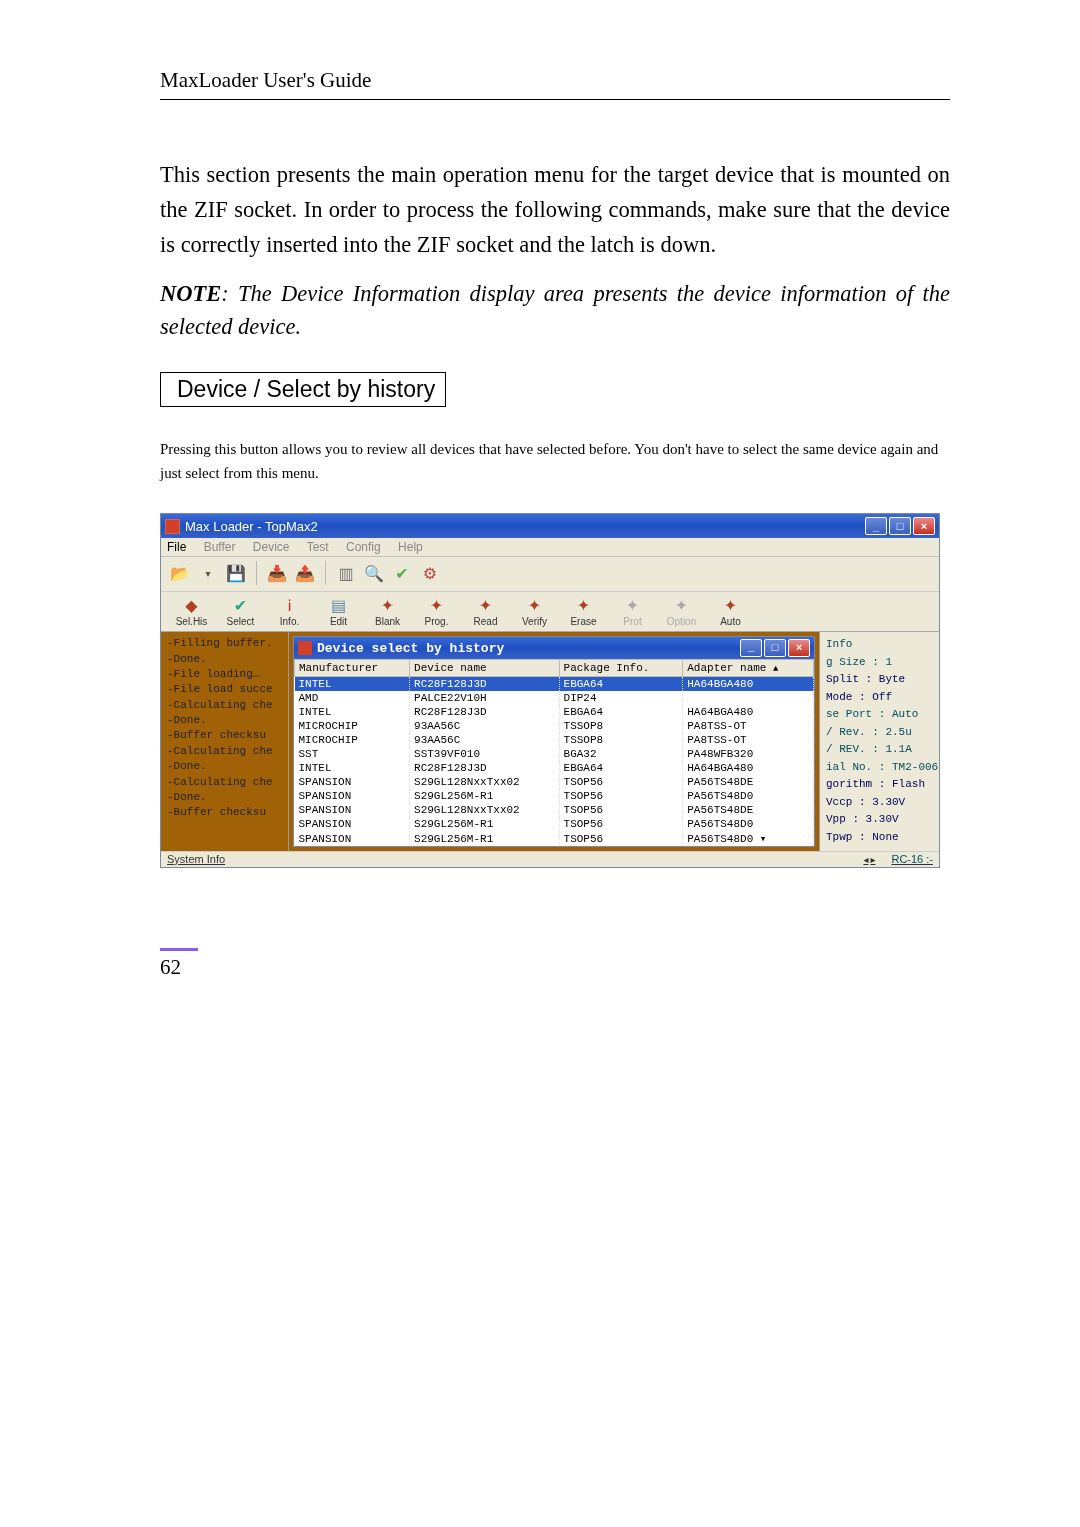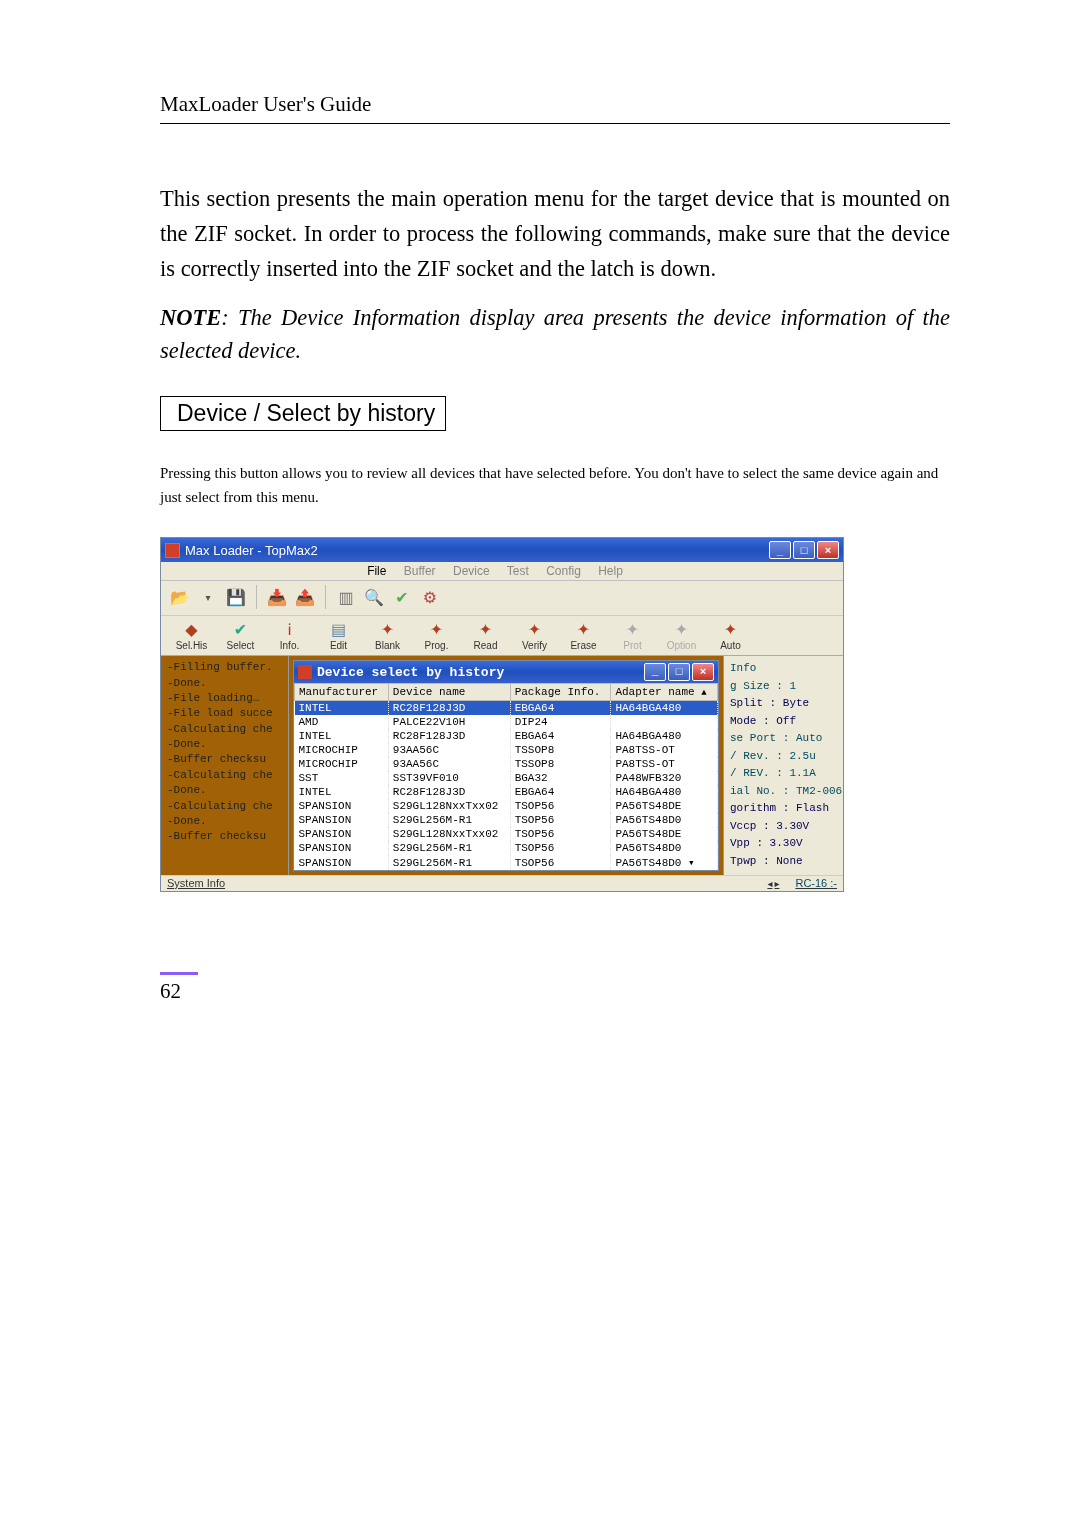--- a/index.html
+++ b/index.html
@@ -4,21 +4,20 @@
 <style>
   * { margin: 0; padding: 0; box-sizing: border-box; }
   body {
     font-family: "Times New Roman", serif;
     background: #fff;
     width: 1080px;
     margin: 0 auto;
   }
   .page {
     padding: 68px 130px 40px 160px;
-    margin-top: 24px;
   }
   .header-row {
     border-bottom: 1px solid #000;
     padding-bottom: 6px;
     margin-bottom: 58px;
   }
   .header-text {
     font-size: 21px;
   }
   .body-text {
@@ -44,21 +43,21 @@
     font-size: 23px;
   }
   .para-after {
     font-size: 15px;
     line-height: 1.6;
     margin-bottom: 28px;
   }
   .screenshot {
     display: block;
     margin: 0 0 80px 0;
-    width: 684px;
+    width: 780px;
     border: 1px solid #7a8aa0;
     font-family: Tahoma, Arial, sans-serif;
     font-size: 12px;
     background: #ece9d8;
   }
   
   .titlebar {
     background: linear-gradient(#3b6bd8,#1f4fc0,#3660c8);
     color: #fff;
     display: flex;
@@ -84,21 +83,20 @@
   }
   .win-btn.min, .win-btn.max { background: linear-gradient(#6a8ad8,#3a5fc0); }
   .win-btn.close { background: linear-gradient(#e88,#c03020); }
 
   .menubar {
     background: #ece9d8;
     padding: 2px 6px;
     border-bottom: 1px solid #c0c0c0;
     font-size: 12px;
     color: #888;
-    text-align: center;
   }
   .menubar span { margin-right: 14px; }
   .menubar .active { color: #000; }
 
   .toolbar-row {
     background: #ece9d8;
     padding: 4px 8px 6px;
     border-bottom: 1px solid #ccc;
     display: flex;
     align-items: center;

